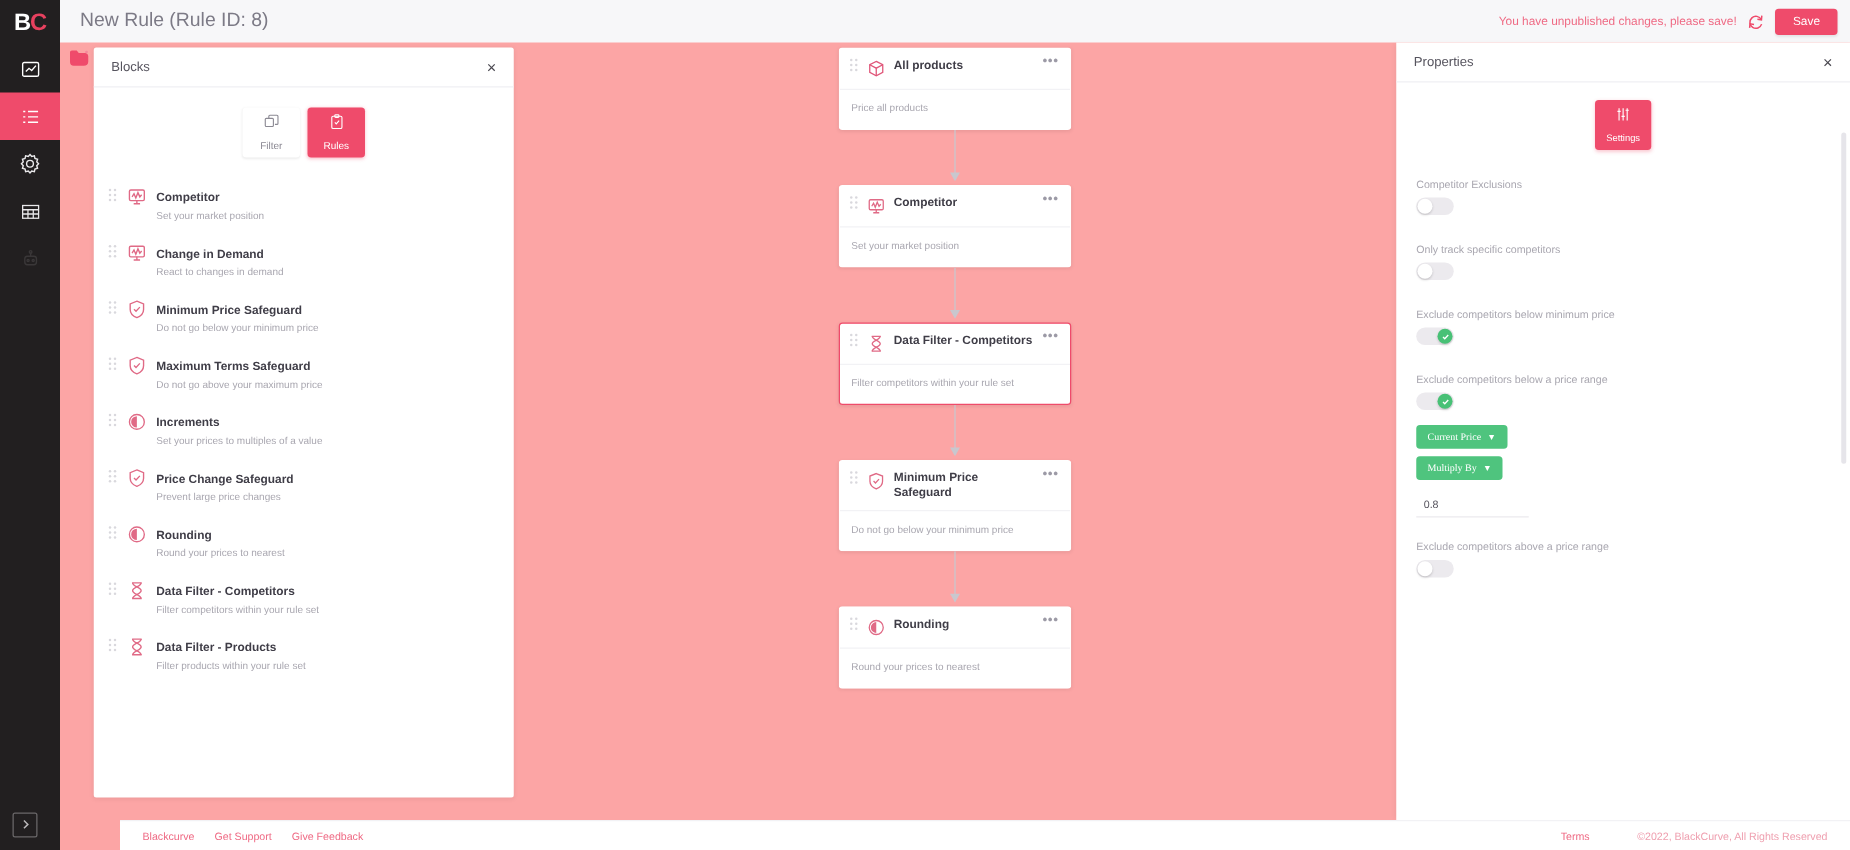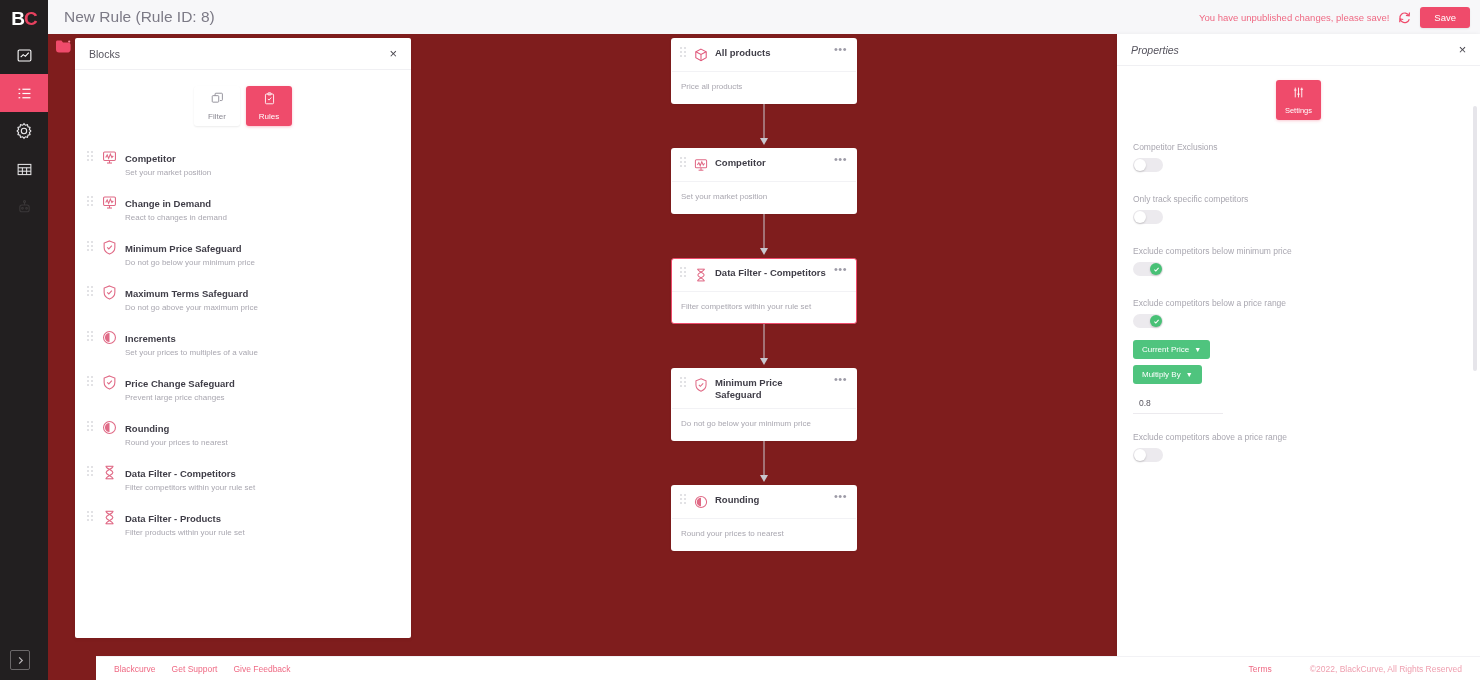--- a/index.html
+++ b/index.html
@@ -38,21 +38,21 @@
     position: absolute; bottom: 10px; left: 10px;
     width: 20px; height: 20px;
     border: 1px solid #6b6869; border-radius: 2px;
     display: flex; align-items: center; justify-content: center;
     cursor: pointer;
   }
 
   
   .main {
     flex: 1 1 auto; position: relative; height: 680px;
-    background: #7f1d1d;
+    background: #fca5a5;
   }
 
   .topbar {
     height: 34px; width: 100%;
     display: flex; align-items: center;
     padding: 0 10px 0 16px;
     background: #f7f7f9;
   }
   .page-title {
     font-size: 15.5px; color: #7c7a86; font-weight: 400;
@@ -181,21 +181,20 @@
   .props {
     position: absolute; right: 0; top: 0; bottom: 0;
     width: 363px; background: #ffffff;
     box-shadow: -1px 0 4px rgba(0,0,0,.05);
     display: flex; flex-direction: column;
   }
   .props-head {
     height: 32px; min-height: 32px;
     display: flex; align-items: center; padding: 0 14px;
     border-bottom: 1px solid #f0f0f3;
-    font-style: italic;
   }
   .props-head .t { font-size: 10.5px; color: #56545e; }
   .props-close { margin-left: auto; cursor: pointer; font-size: 13px; color: #4a4850; line-height: 1; }
   .props-body { flex: 1 1 auto; padding: 14px 16px 0 16px; position: relative; overflow: hidden; }
   .settings-btn {
     width: 45px; height: 40px; border-radius: 3px;
     background: #ef4b6b; color: #ffffff;
     display: flex; flex-direction: column; align-items: center; justify-content: center;
     gap: 3px; margin: 0 auto 0 auto; cursor: pointer;
     box-shadow: 0 1px 3px rgba(239,75,107,.3);
@@ -213,21 +212,21 @@
     background: #ffffff; box-shadow: 0 1px 2px rgba(0,0,0,.18);
   }
   .toggle.on .knob {
     left: auto; right: 1px; background: #48c176;
     display: flex; align-items: center; justify-content: center;
   }
   .pill {
     display: inline-flex; align-items: center; gap: 5px;
     background: #4fc47e; color: #ffffff;
     border-radius: 3px; padding: 5px 9px;
-    font-size: 8px; cursor: pointer; margin-top: 12px;
+    font-size: 8px; cursor: pointer; margin-top: 12px; font-family: Liberation Serif, serif;
   }
   .pill .cv { font-size: 7px; }
   .num-input {
     display: block; width: 90px; margin-top: 10px;
     border: none; border-bottom: 1px solid #eceaee;
     background: transparent;
     font-size: 8.5px; color: #56545e;
     font-family: "Liberation Sans", sans-serif;
     padding: 4px 2px 5px 6px;
     outline: none;

